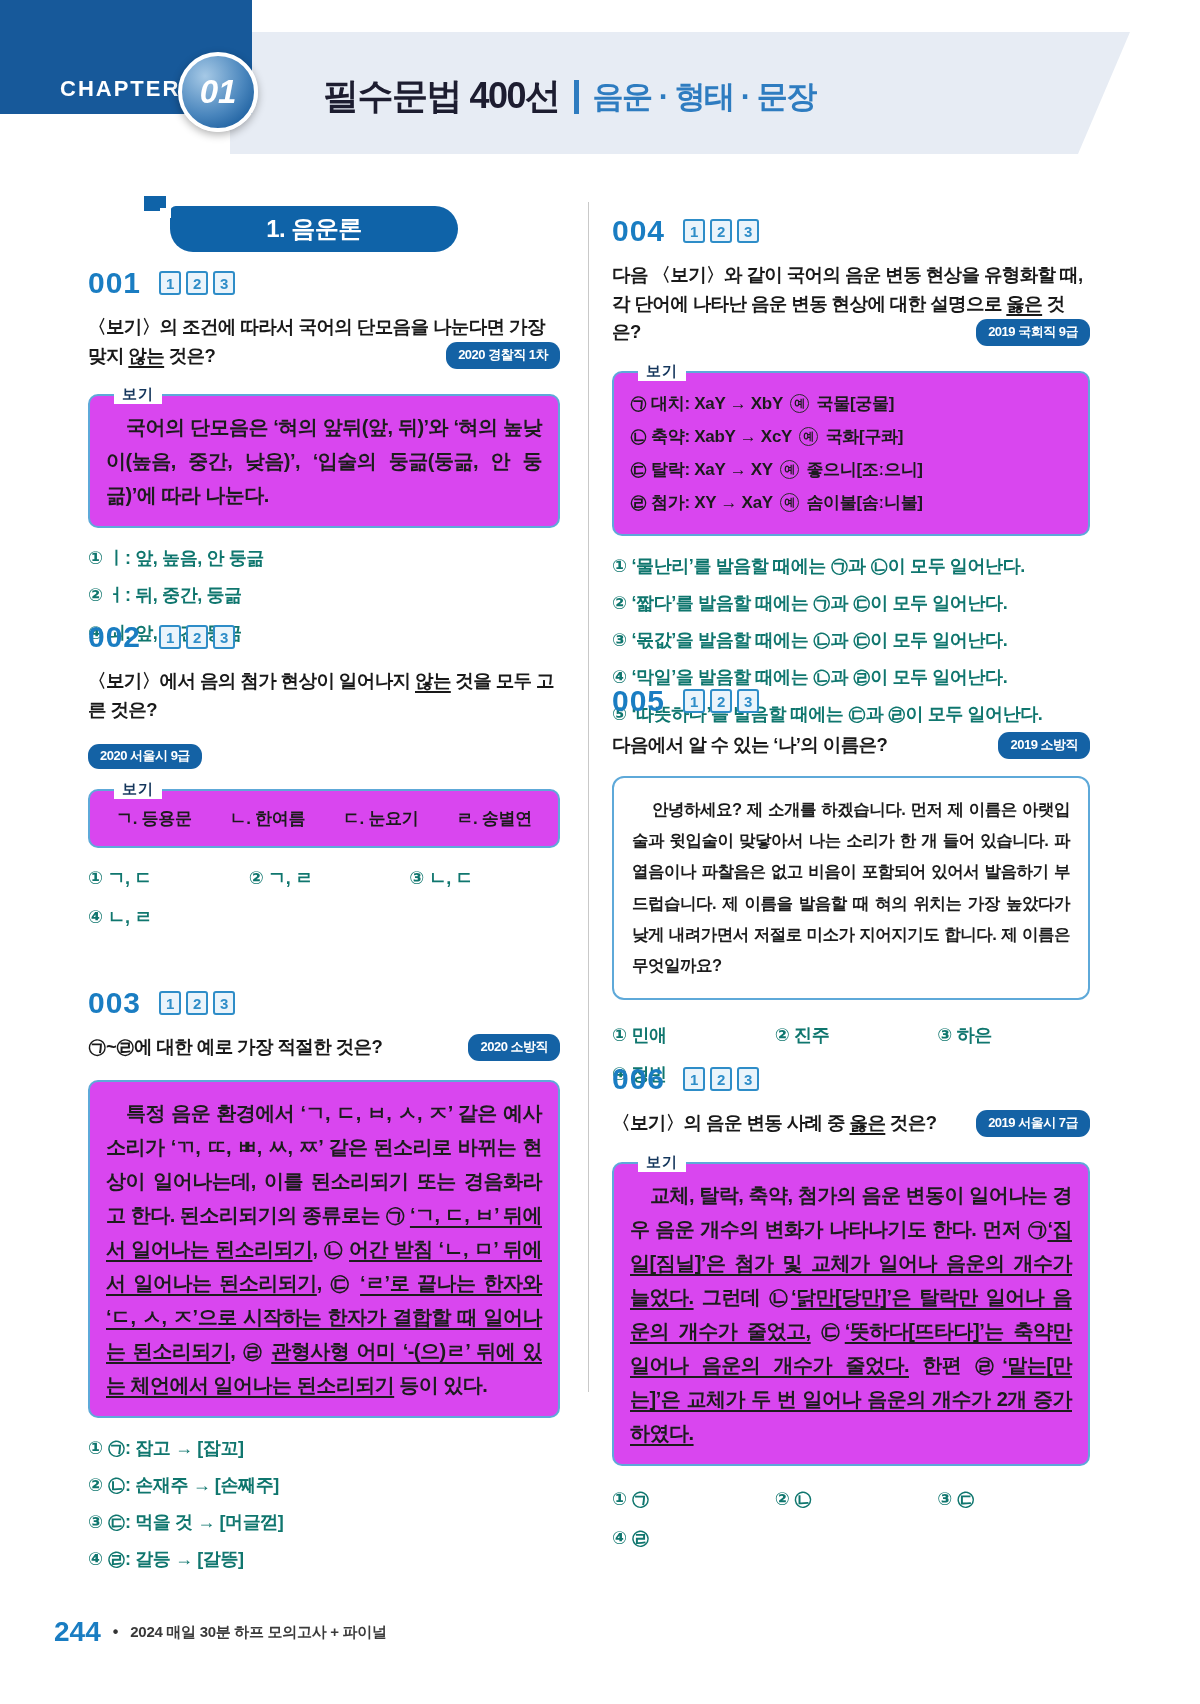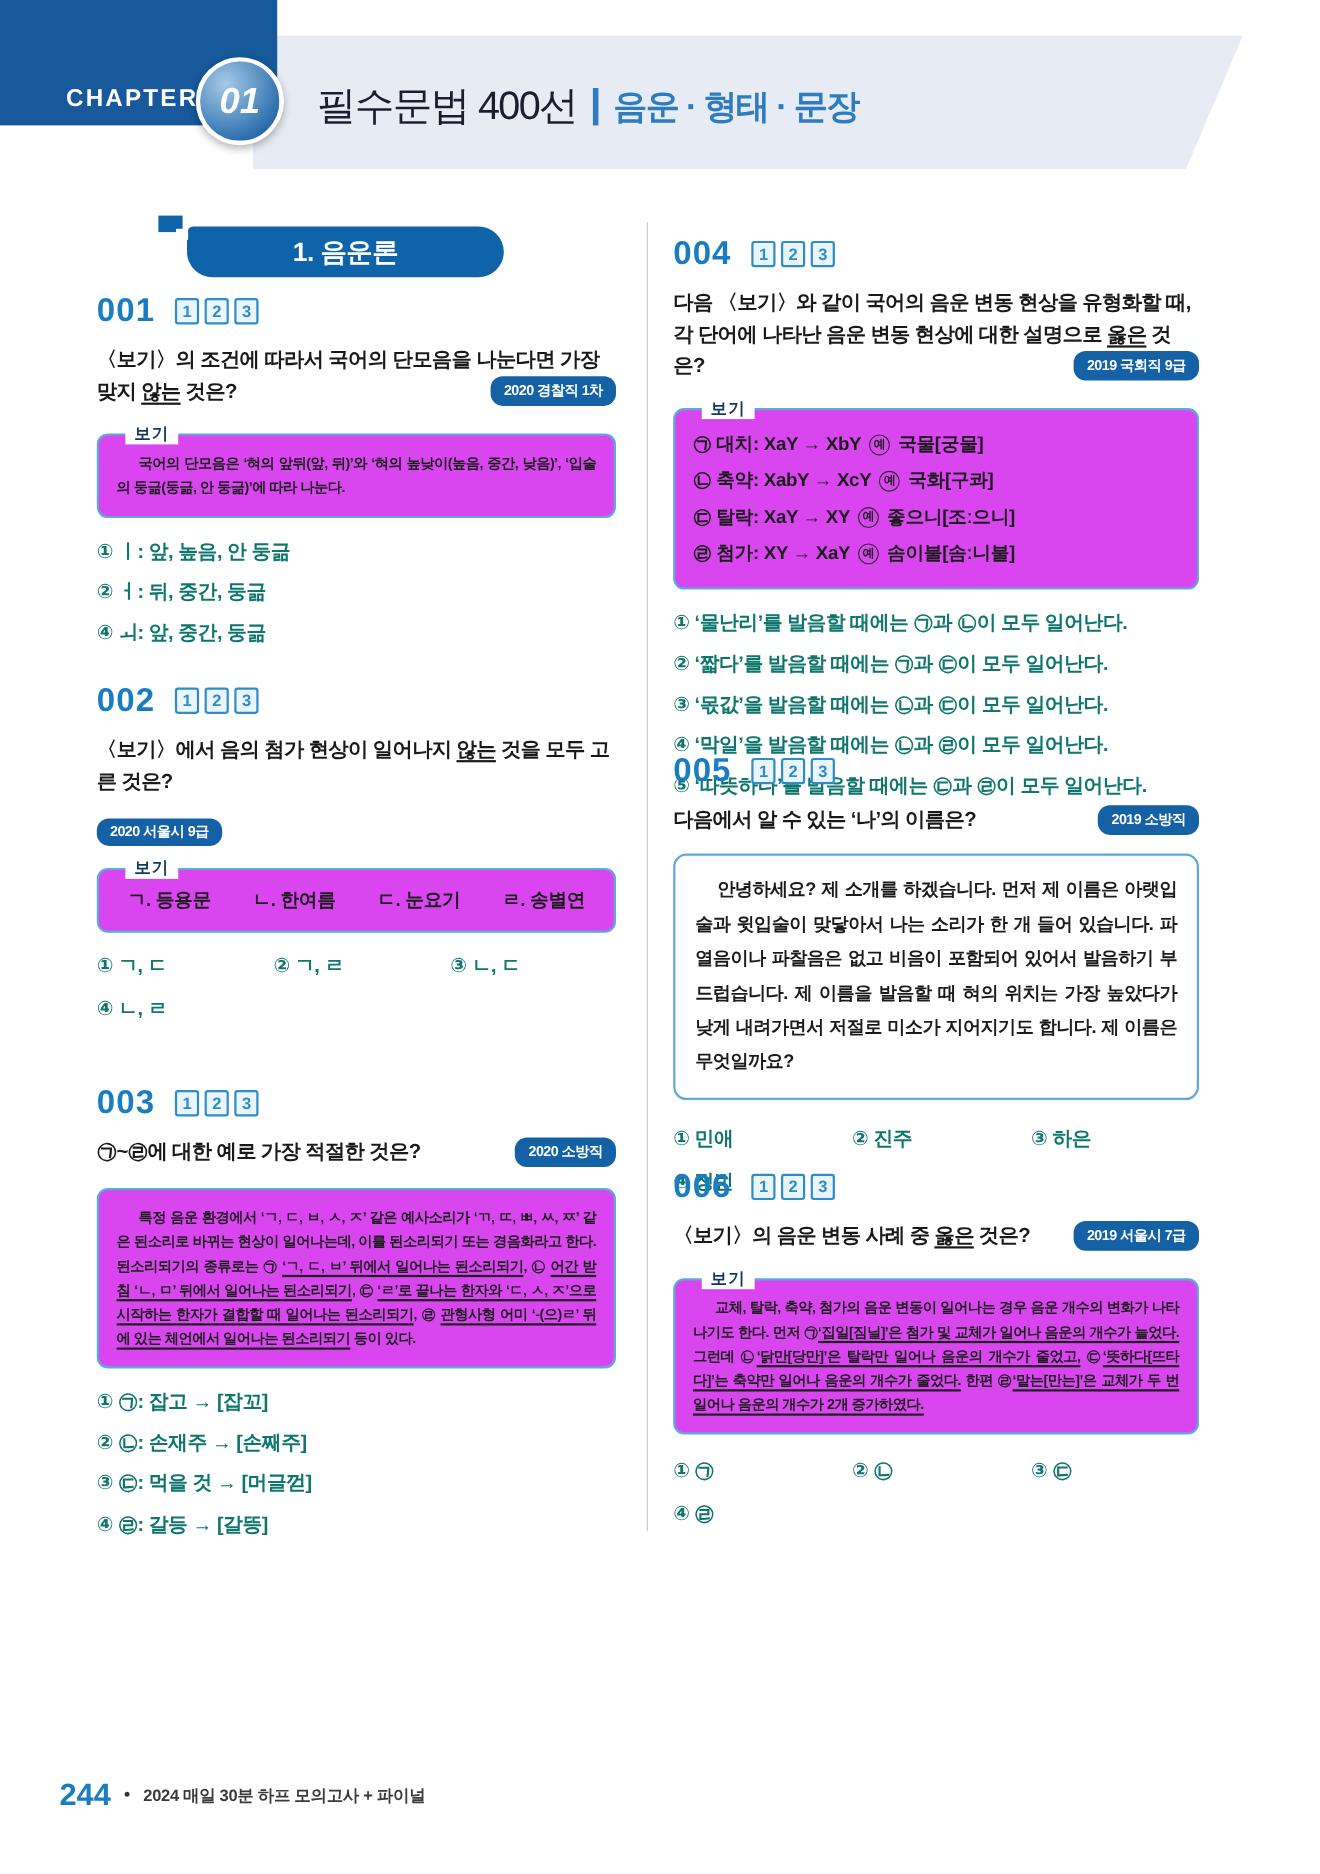--- a/index.html
+++ b/index.html
@@ -11,21 +11,21 @@
               background:#e7ecf4; clip-path:polygon(0 0,100% 0,calc(100% - 52px) 100%,0 100%); z-index:1; }
   .hdr-dark { position:absolute; left:0; top:0; width:252px; height:114px; background:#17599a; z-index:2; }
   .chapter-label { position:absolute; left:60px; top:76px; z-index:3; color:#fff;
                    font-size:22px; font-weight:800; letter-spacing:2px; }
   .chapter-circle { position:absolute; left:178px; top:52px; width:80px; height:80px; border-radius:50%;
                     background:radial-gradient(circle at 32% 28%, #a6c9e6, #4a86bd 55%, #1c5f9f 85%);
                     border:4px solid #fff; box-shadow:0 3px 8px rgba(0,0,0,.3); z-index:4;
                     display:flex; align-items:center; justify-content:center;
                     color:#fff; font-size:33px; font-weight:800; font-style:italic; }
   .hdr-title { position:absolute; left:288px; top:72px; z-index:3; display:flex; align-items:center; gap:14px; }
-  .t-main { font-size:36px; font-weight:400; color:#1d1d30; letter-spacing:-1.5px; }
+  .t-main { font-size:36px; font-weight:700; color:#1d1d30; letter-spacing:-1.5px;margin-left:35px; }
   .t-bar  { width:5px; height:34px; background:#2e7cc0; }
   .t-sub  { font-size:31px; font-weight:800; color:#2e7cc0; letter-spacing:-1.5px; }
 
   
   .section-pill { position:absolute; left:170px; top:206px; width:288px; height:46px;
                   background:#0f63a8; border-radius:6px 24px 24px 24px; color:#fff;
                   font-size:24px; font-weight:800; display:flex; align-items:center; justify-content:center;
                   letter-spacing:-0.5px; }
   .pill-sq-a { position:absolute; left:-26px; top:-10px; width:22px; height:15px; background:#0f63a8; }
   .pill-sq-b { position:absolute; left:-10px; top:2px; width:11px; height:10px; background:#ffffff; }
@@ -43,21 +43,21 @@
          line-height:1.55; letter-spacing:-0.6px; }
   .badge { display:inline-block; background:#1462a5; color:#fff; font-size:13px; font-weight:700;
            padding:3px 12px 4px; border-radius:11px; letter-spacing:-0.5px; white-space:nowrap; }
   .badge-abs { position:absolute; right:0; bottom:1px; }
   .badge-row { margin-top:20px; }
 
   .bogi { position:relative; border:2px solid #5ea9d9; border-radius:10px;
           padding:14px 16px 14px; margin-top:24px; background:#d946ef; }
   .bogi-label { position:absolute; top:-11px; left:24px; background:#fff; padding:0 8px;
                 font-size:15px; font-weight:800; color:#14365c; letter-spacing:1px; }
-  .bogi-text { font-size:13px; font-weight:600; line-height:1.7; color:#1c1c1c;
+  .bogi-text { font-size:20px; font-weight:600; line-height:1.7; color:#1c1c1c;
                letter-spacing:-0.5px; text-indent:20px; text-align:justify; }
   .bogi-row { display:flex; justify-content:space-between; padding:2px 10px;
               font-size:17px; font-weight:700; letter-spacing:-0.3px; }
   .bogi-lines div { font-size:17px; font-weight:600; line-height:1.95; letter-spacing:-0.3px; }
   .plainbox { border:2px solid #5ea9d9; border-radius:12px; padding:16px 18px; margin-top:16px; }
   .passage { font-size:16.5px; font-weight:600; line-height:1.9; letter-spacing:-0.5px;
              text-indent:20px; text-align:justify; }
 
   .opts { margin-top:17px; }
   .opt { font-size:18px; font-weight:700; letter-spacing:-0.4px; color:#0f766e; margin-bottom:11px; line-height:1.45; }

